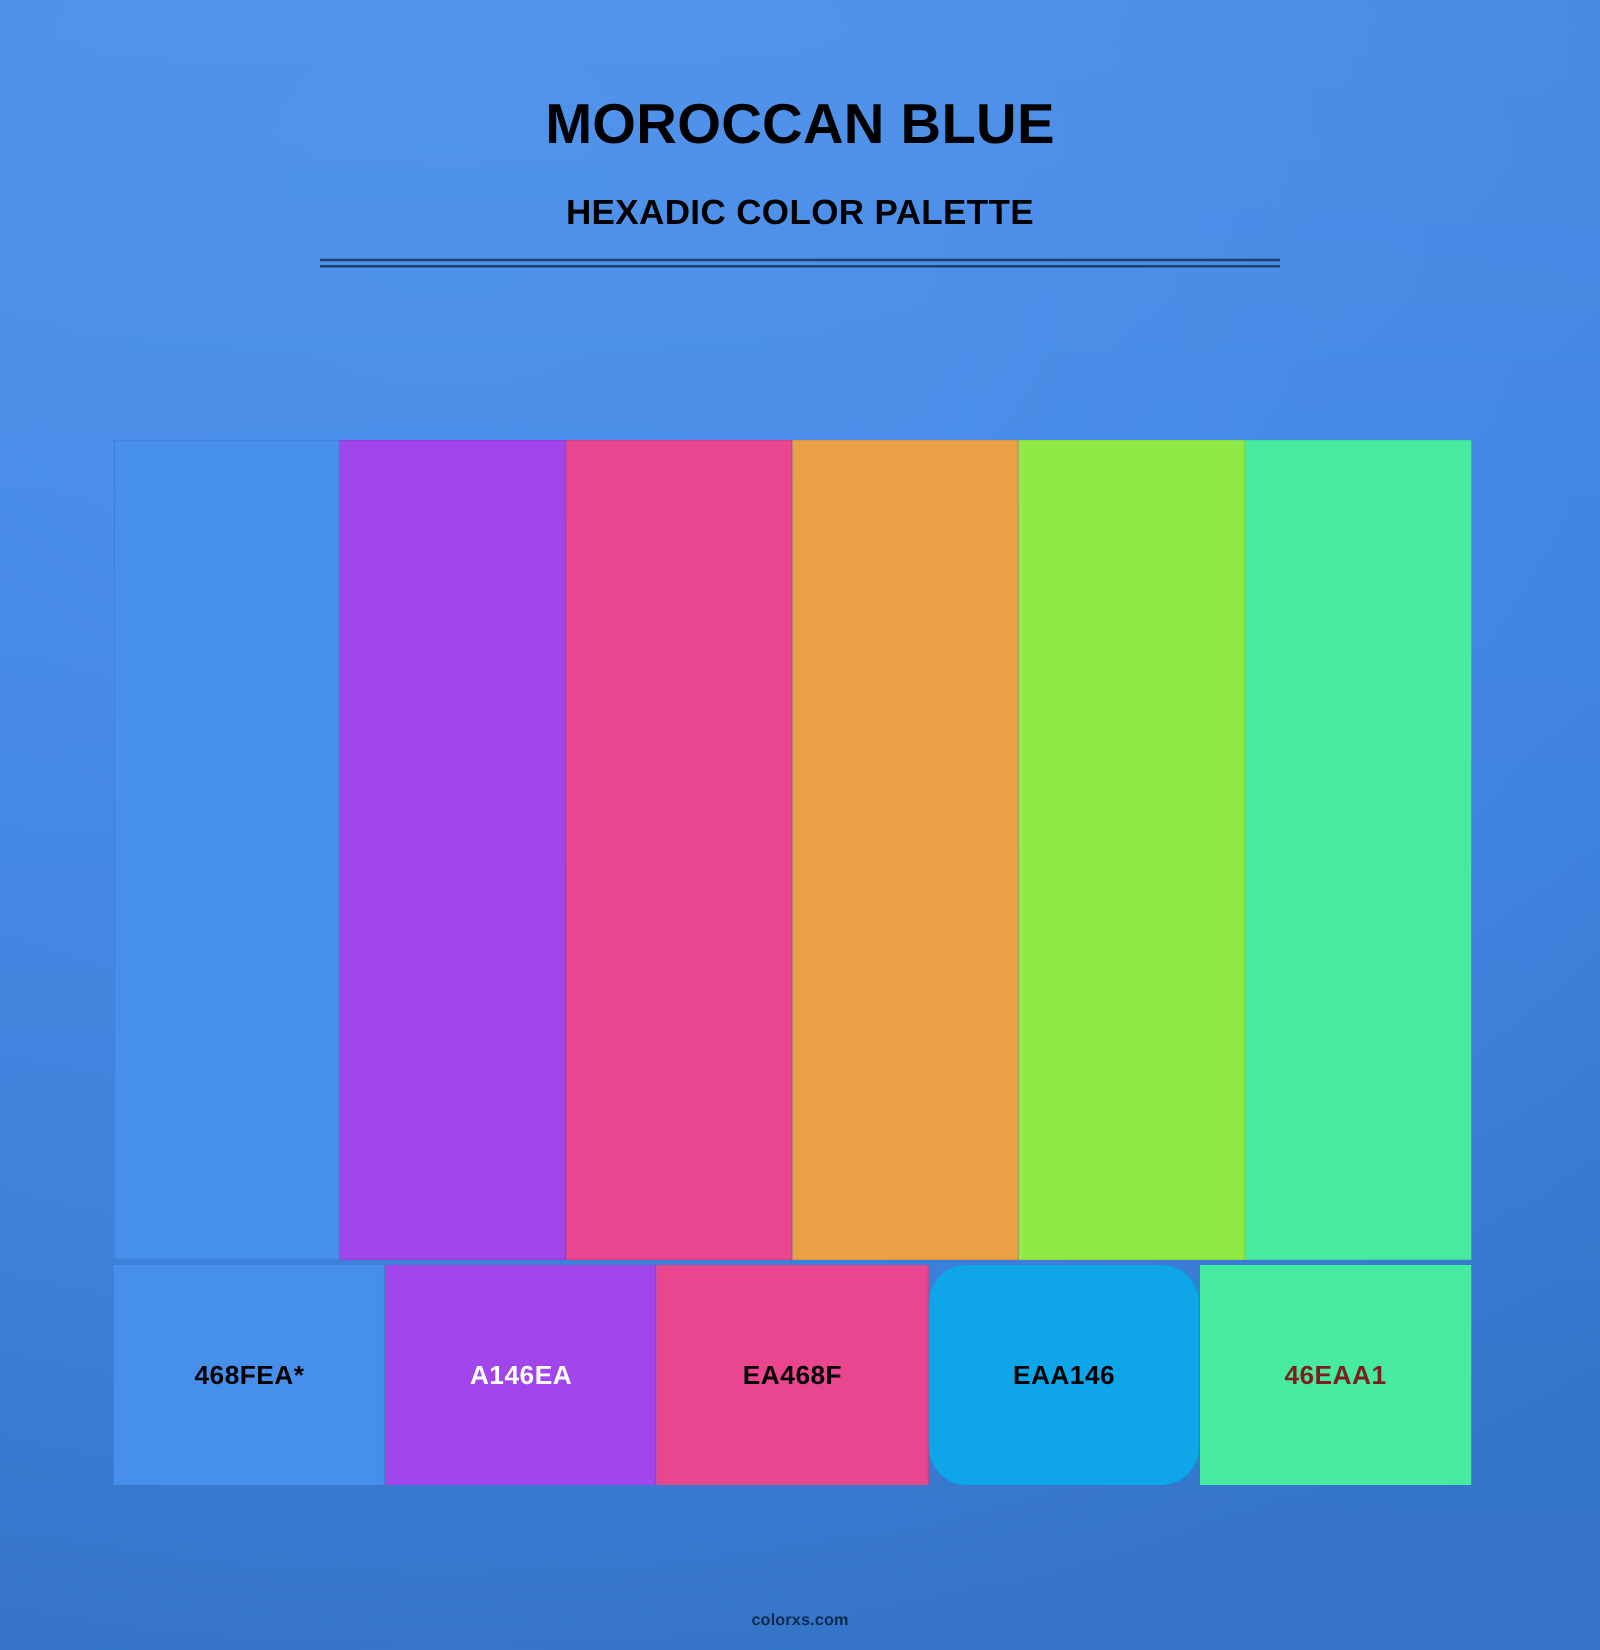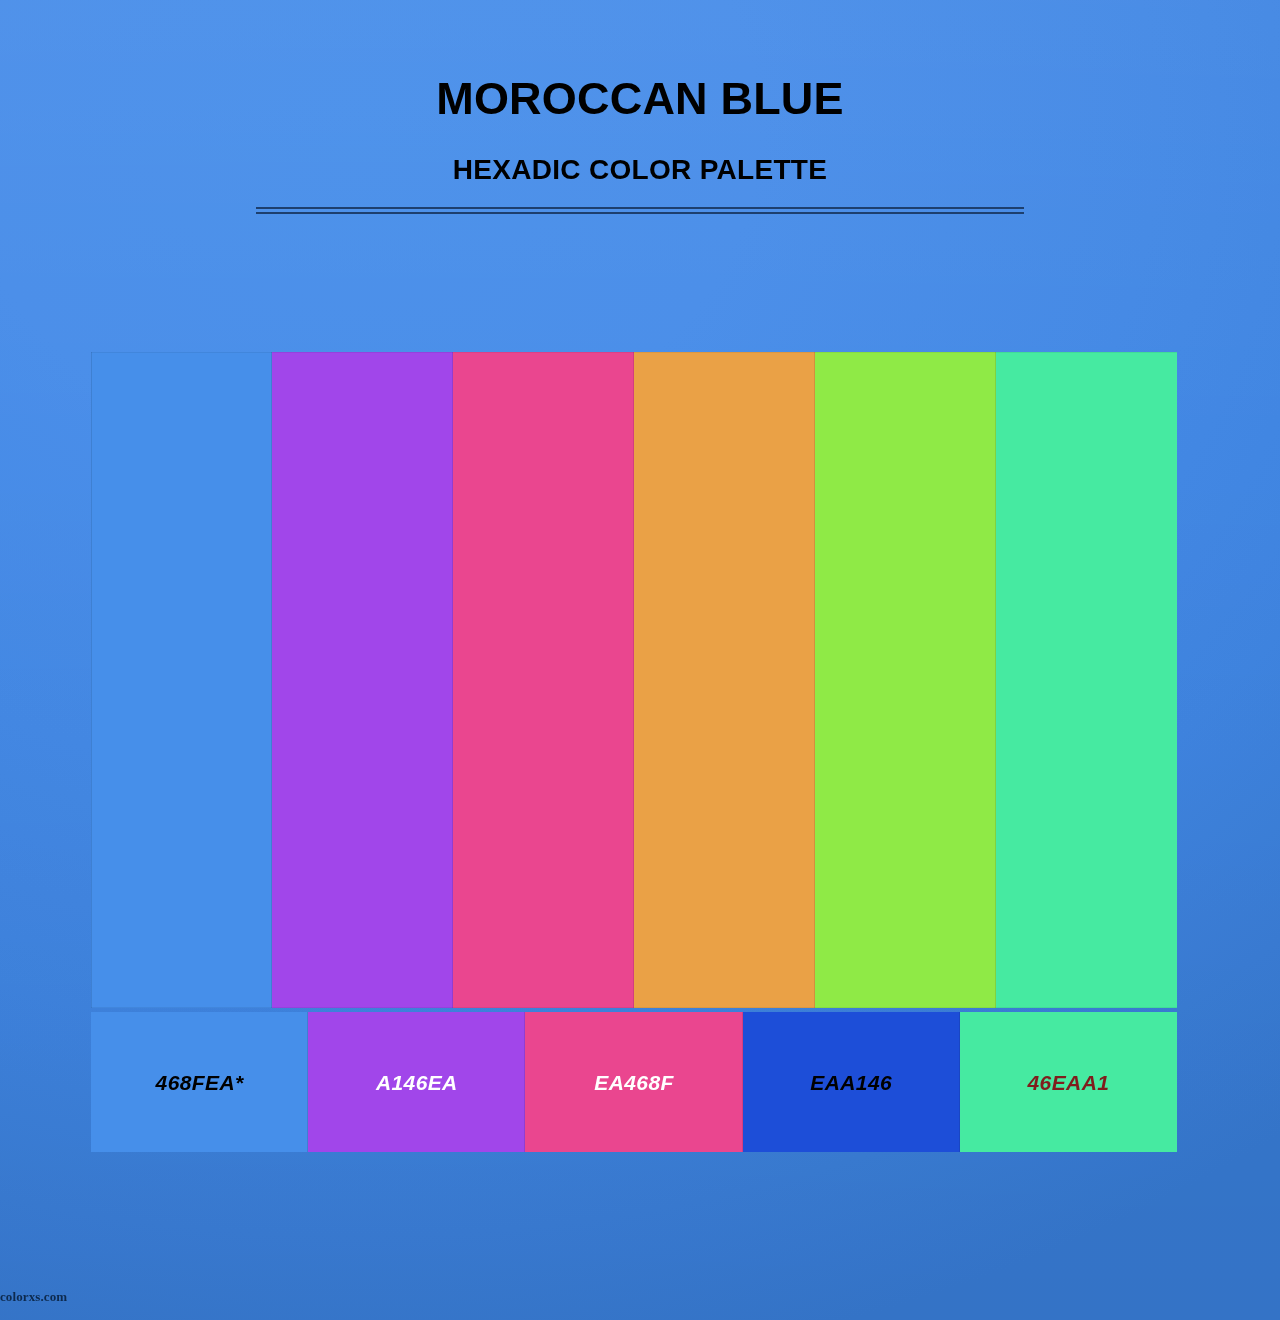--- a/index.html
+++ b/index.html
@@ -115,23 +115,22 @@
   .swatch-cell:last-child {
     box-shadow: inset  0 1px 0 rgba(0,0,0,0.06),
                 inset  0 -1px 0 rgba(0,0,0,0.06);
   }
 
   .label-row {
     position: absolute;
     left: 0;
     top: 660px;
     width: 1086px;
-    height: 140px;
+    height: 176px;
     display: flex;
-    font-style: italic;
   }
 
   .label-cell {
     flex: 1 1 0;
     height: 100%;
     display: flex;
     align-items: center;
     justify-content: center;
     box-shadow: inset -1px 0 0 rgba(0,0,0,0.10);
   }
@@ -144,22 +143,21 @@
     line-height: 1;
     white-space: nowrap;
   }
 
   
   .footer {
     position: absolute;
     left: 0;
     bottom: 15px;
     width: 1280px;
-    text-align: left;
-    font-family: Liberation Serif, serif;
+    text-align: center;
   }
   .footer-text {
     font-size: 13px;
     font-weight: 700;
     color: #0d2a4e;
     letter-spacing: 0.1px;
   }
 </style>
 </head>
 <body>
@@ -186,23 +184,23 @@
   </div>
 
   <div class="label-row">
     <div class="label-cell" style="background-color: rgb(70, 143, 234);">
       <span class="label-text" style="color: rgb(0, 0, 0);">468FEA*</span>
     </div>
     <div class="label-cell" style="background-color: rgb(161, 70, 234); text-align: center;">
       <span class="label-text" style="color: rgb(255, 255, 255);">A146EA</span>
     </div>
     <div class="label-cell" style="background-color: rgb(234, 70, 143);">
-      <span class="label-text" style="color: #ffffff;">EA468F</span>
-    </div>
-    <div class="label-cell" style="background-color: #1d4ed8;">
+      <span class="label-text" style="color: #000000;">EA468F</span>
+    </div>
+    <div class="label-cell" style="background-color: #0ea5e9; border-radius: 30px;">
       <span class="label-text" style="color: rgb(0, 0, 0);">EAA146</span>
     </div>
     <div class="label-cell" style="background-color: rgb(70, 234, 161);">
       <span class="label-text" style="color: #7f1d1d;">46EAA1</span>
     </div>
   </div>
 </div>
 
 <div class="footer">
   <span class="footer-text">colorxs.com</span>

